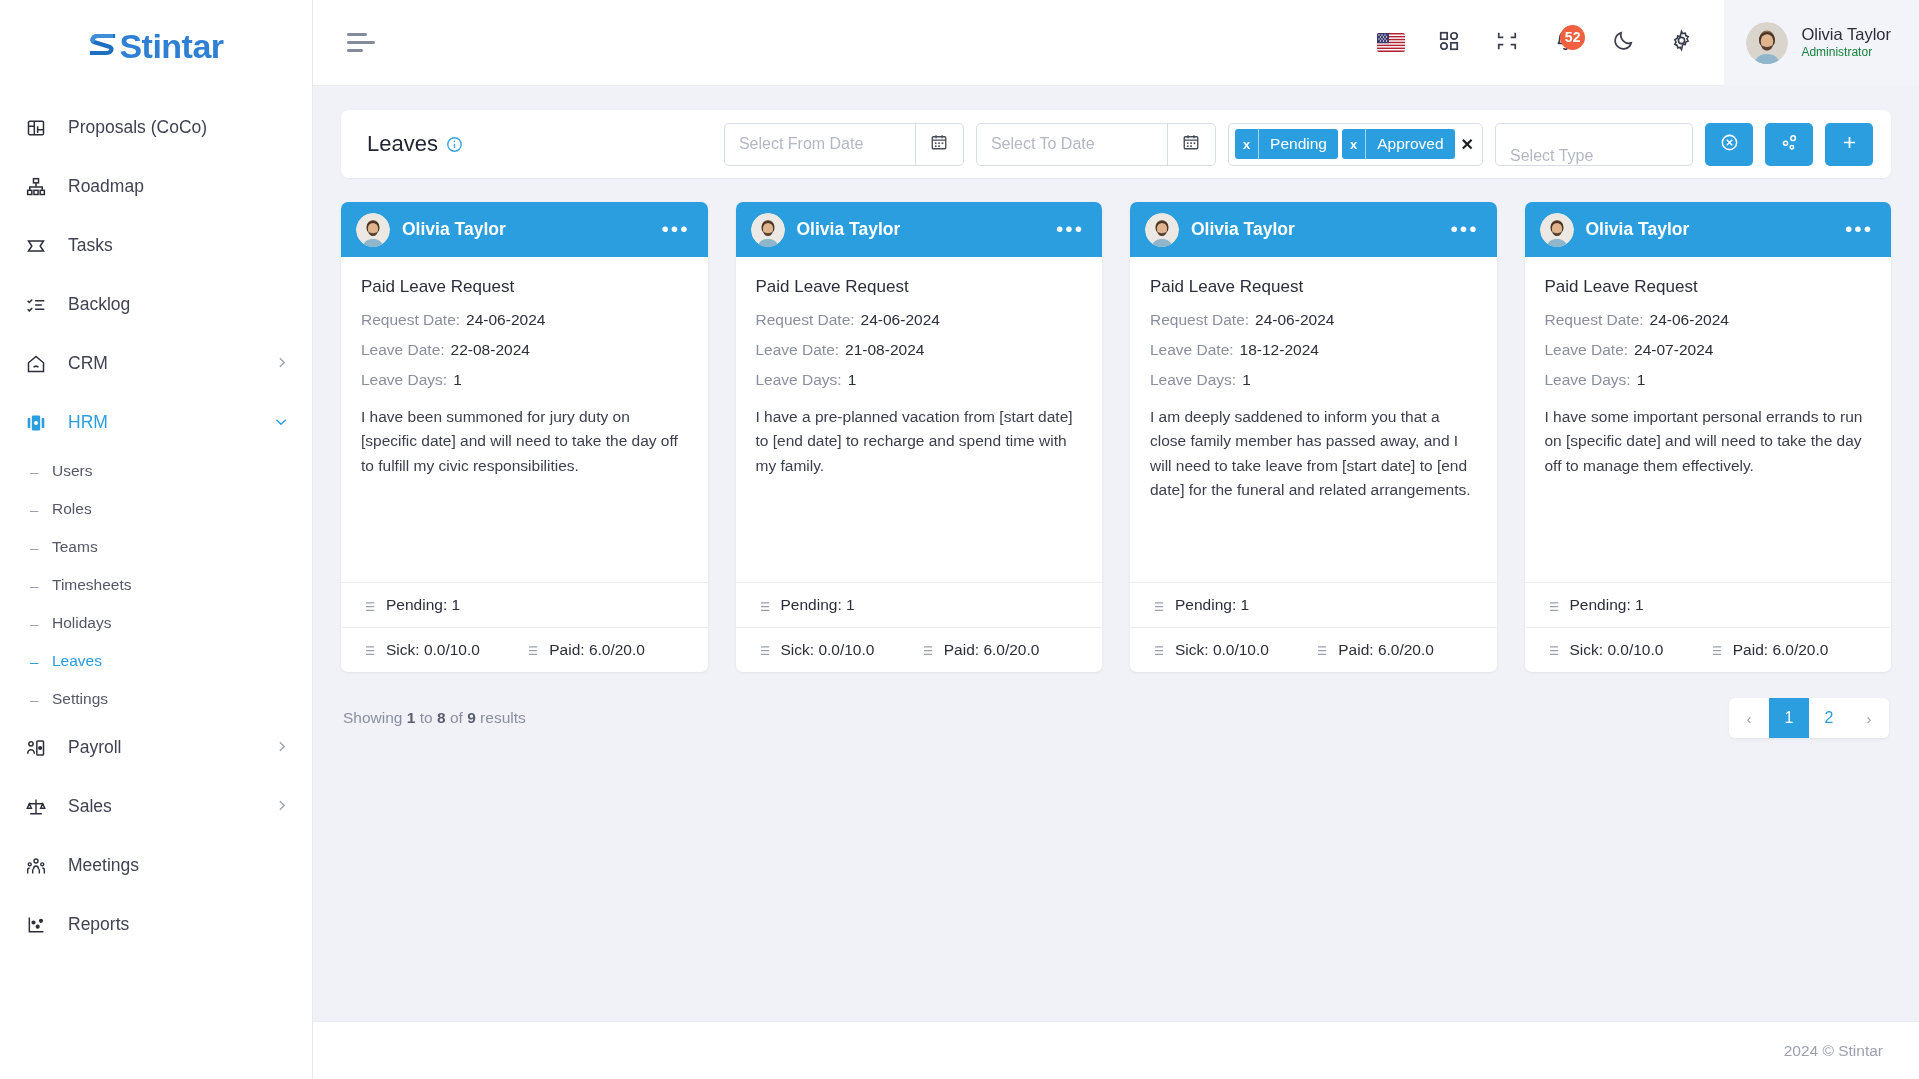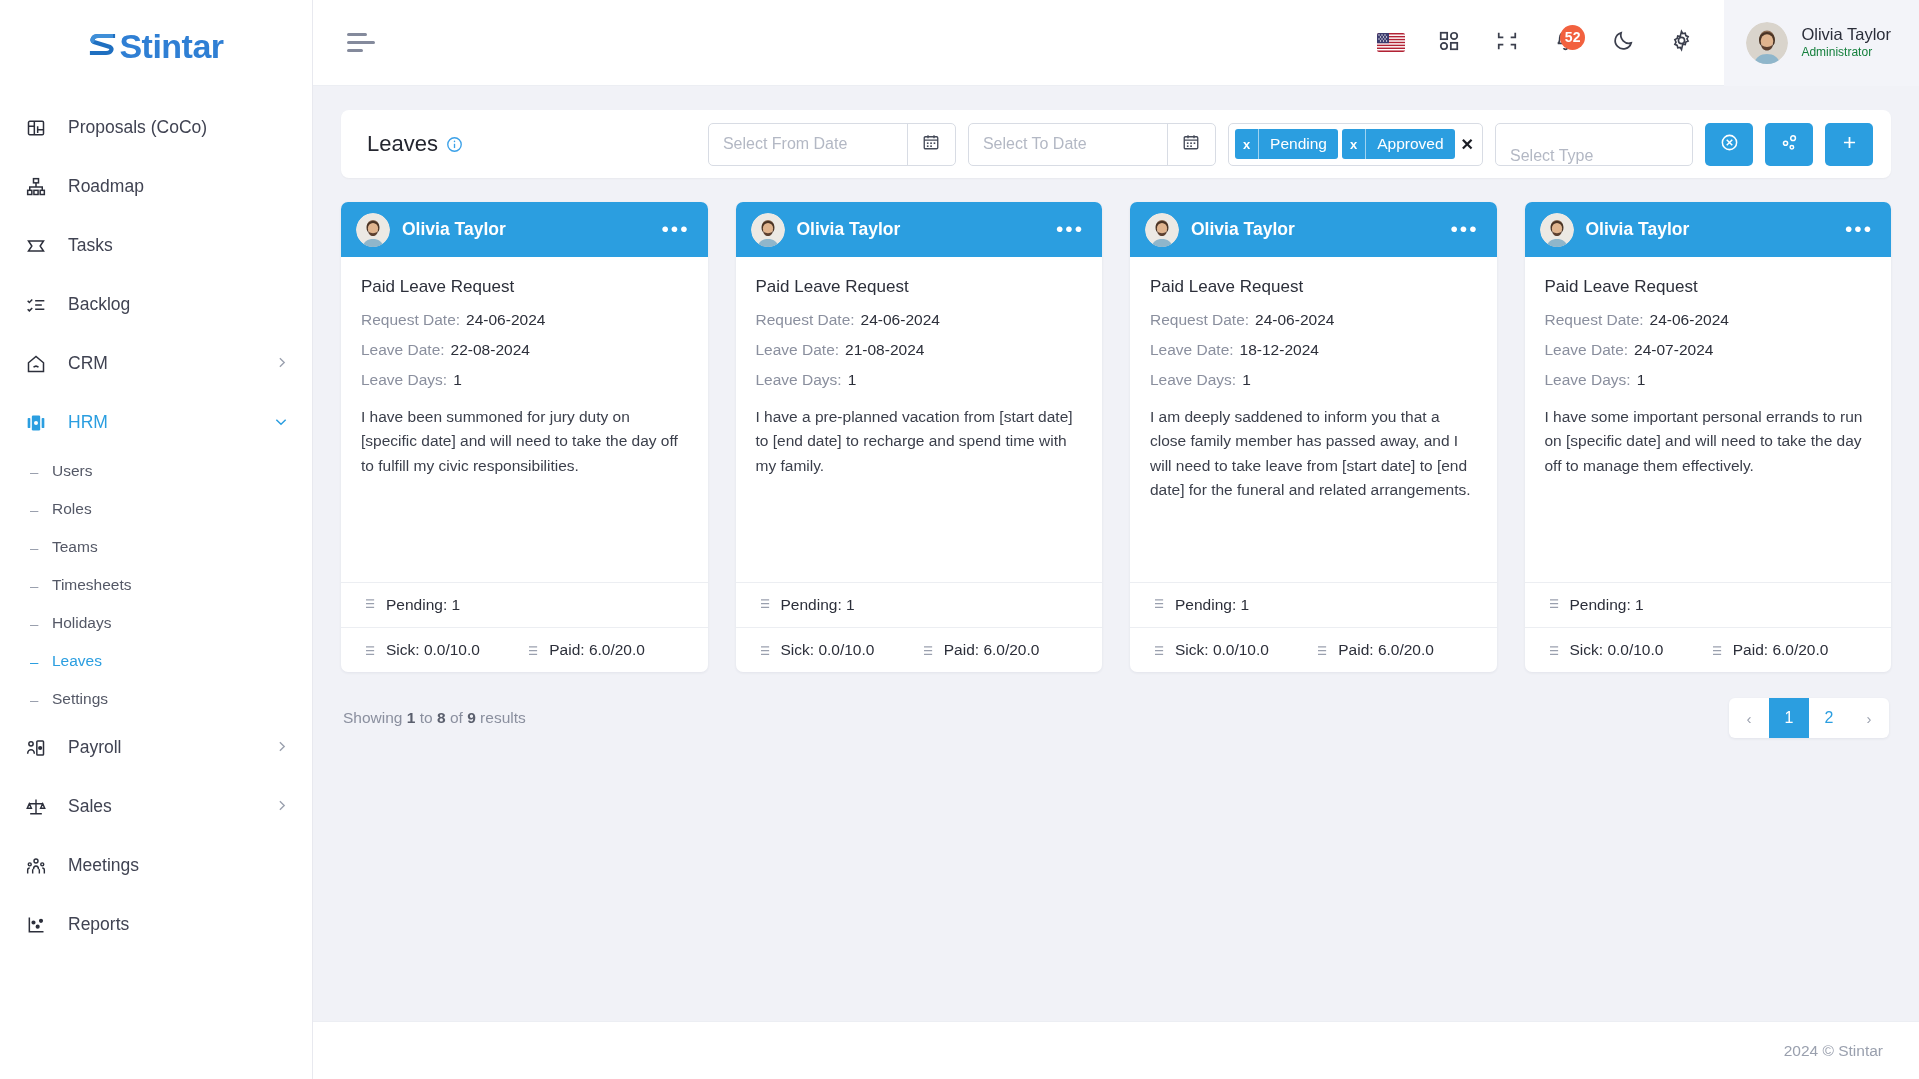--- a/index.html
+++ b/index.html
@@ -83,21 +83,21 @@
 
   .filterbar {
     background: #fff; border-radius: 8px; height: 68px;
     display: flex; align-items: center; padding: 0 18px 0 26px; gap: 0;
     box-shadow: 0 1px 2px rgba(0,0,0,0.04);
   }
   .page-title { font-size: 22px; color: #24262f; display:flex; align-items:center; gap: 8px; }
   .info-icon { color: #3aa0e8; display:flex; }
 
   .filter-right { margin-left: auto; display: flex; align-items: center; gap: 12px; }
-  .date-group { display:flex; height: 43px; border: 1px solid #d8dce4; border-radius: 5px; overflow: hidden; background:#fff;gap:8px; }
+  .date-group { display:flex; height: 43px; border: 1px solid #d8dce4; border-radius: 5px; overflow: hidden; background:#fff; }
   .date-input {
     border: none; outline: none; width: 190px; padding: 0 14px; font-size: 16px;
     color: #2b2e3a; background: transparent; font-family: "Liberation Sans", sans-serif;
   }
   .date-input::placeholder { color: #b3b8c4; }
   .date-btn { width: 48px; display:flex; align-items:center; justify-content:center; border-left: 1px solid #d8dce4; color:#454a58; cursor:pointer; }
 
   .multiselect {
     height: 43px; min-width: 232px; border: 1px solid #d8dce4; border-radius: 5px;
     display:flex; align-items:center; padding: 0 8px 0 6px; gap: 4px; background:#fff;
@@ -130,21 +130,21 @@
   }
   .card-avatar { width: 34px; height: 34px; border-radius:50%; overflow:hidden; flex:0 0 34px; margin-right: 12px; }
   .card-user { font-size: 17.5px; font-weight: bold; }
   .card-dots { margin-left:auto; letter-spacing: 2px; font-size: 21px; line-height: 0.6; cursor:pointer; }
   .card-body { padding: 20px 20px 6px 20px; flex: 1; }
   .card-title { font-size: 17px; color: #2c2f3a; margin-bottom: 14px; }
   .meta-row { font-size: 15.5px; margin-bottom: 12px; color:#2c2f3a; }
   .meta-row .lbl { color: #8a8f9e; margin-right: 6px; }
   .desc { font-size: 15.5px; color: #3b3f4b; line-height: 1.58; margin-top: 16px; }
   .card-foot-row {
-    border-top: 1px solid #eceef2; padding: 13px 20px; display:flex; align-items:flex-start; font-size: 15.5px; color:#2c2f3a;
+    border-top: 1px solid #eceef2; padding: 13px 20px; display:flex; align-items:flex-end; font-size: 15.5px; color:#2c2f3a;
   }
   .card-foot-row.split > div { width: 50%; display:flex; align-items:center; }
   .list-ico { margin-right: 10px; color:#9aa0ae; display:inline-flex; }
 
   
   .pagination-row { display:flex; align-items:center; margin-top: 26px; padding: 0 2px; }
   .showing { font-size: 15.5px; color:#8a8f9e; }
   .showing b { color:#5a5f6d; }
   .pager { margin-left:auto; background:#fff; border-radius: 6px; display:flex; overflow:hidden; box-shadow: 0 1px 3px rgba(30,40,70,0.07); }
   .pg { width: 40px; height: 40px; display:flex; align-items:center; justify-content:center; font-size: 16px; color:#2b9ee0; cursor:pointer; }

